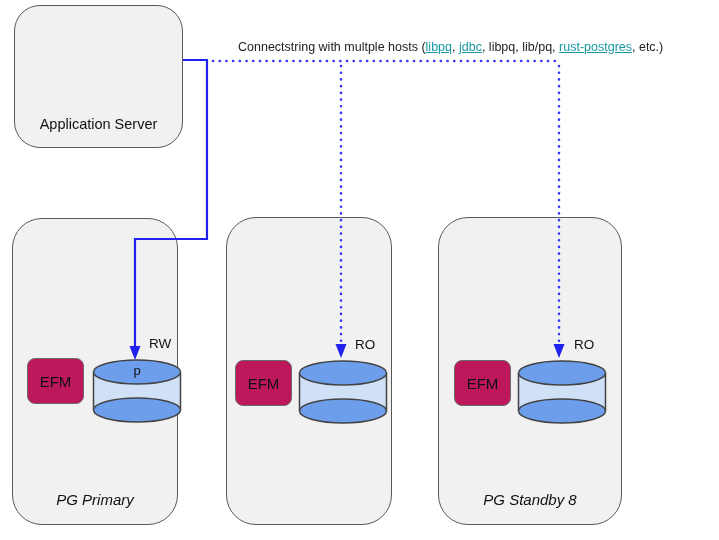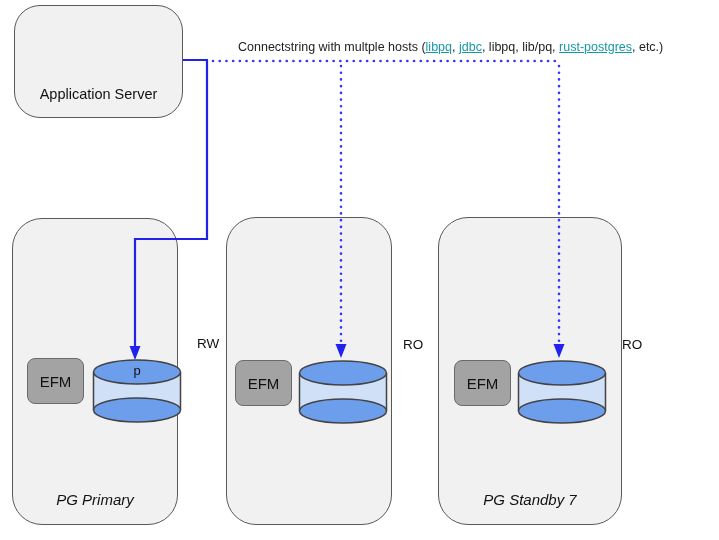--- a/index.html
+++ b/index.html
@@ -5,52 +5,52 @@
   html,body{margin:0;padding:0;background:#ffffff;}
   #canvas{
     position:relative;width:719px;height:540px;background:#ffffff;overflow:hidden;
     font-family:"Liberation Sans", sans-serif;color:#1a1a1a;
   }
   
   .round-box{
     position:absolute;background:#f1f1f1;border:1.5px solid #595959;
     box-sizing:border-box;border-radius:30px;
   }
-  #app-server{left:14px;top:5px;width:169px;height:113px;border-radius:26px;
+  #app-server{left:14px;top:5px;width:169px;height:143px;border-radius:26px;
     display:flex;align-items:flex-end;justify-content:center;padding-bottom:15px;
     font-size:14.5px;color:#111;}
   .node{position:absolute;top:217px;width:166px;height:308px;}
   .node-0{left:12px;top:218px;height:307px;}
   .node-1{left:226px;}
   .node-2{left:438px;width:184px;}
   .node-title{
     position:absolute;left:0;right:0;bottom:16px;text-align:center;
     font-size:15px;color:#111;font-style:italic;
   }
   
   .efm{
-    position:absolute;width:57px;height:46px;background:#a3a3a3;
+    position:absolute;width:57px;height:46px;background:#be185d;
     border:1.2px solid #6b6b6b;border-radius:8px;box-sizing:border-box;
     display:flex;align-items:center;justify-content:center;font-size:15px;color:#111;
   }
   .node-0 .efm{left:14px;top:139px;}
   .node-1 .efm{left:8px;top:142px;}
   .node-2 .efm{left:15px;top:142px;}
   
   .db{position:absolute;width:90px;height:66px;}
   .node-0 .db{left:79px;top:140px;}
   .node-1 .db{left:71px;top:142px;}
   .node-2 .db{left:78px;top:142px;}
   .db svg{display:block;}
   .db-label{
     position:absolute;left:0;top:4px;width:90px;text-align:center;
     font-size:13px;color:#111;
   }
   .access{
-    position:absolute;left:57px;top:-23px;font-size:13.5px;color:#111;white-space:nowrap;margin-left:48px;
+    position:absolute;left:57px;top:-23px;font-size:13.5px;color:#111;white-space:nowrap;
   }
   
   #note{
     position:absolute;left:238px;top:40px;font-size:12.5px;color:#222;
     white-space:nowrap;z-index:5;
   }
   #note .link{color:#1698a4;text-decoration:underline;cursor:pointer;}
   
   #lines{position:absolute;left:0;top:0;z-index:4;pointer-events:none;}
 </style>
@@ -108,21 +108,21 @@
       <svg width="90" height="66" viewBox="0 0 90 66">
         <rect x="1.5" y="13" width="87" height="38" fill="#cfe0f7"></rect>
         <line x1="1.5" y1="13" x2="1.5" y2="51" stroke="#434343" stroke-width="1.5"></line>
         <line x1="88.5" y1="13" x2="88.5" y2="51" stroke="#434343" stroke-width="1.5"></line>
         <ellipse cx="45" cy="51" rx="43.5" ry="12" fill="#6d9eeb" stroke="#434343" stroke-width="1.5"></ellipse>
         <ellipse cx="45" cy="13" rx="43.5" ry="12" fill="#6d9eeb" stroke="#434343" stroke-width="1.5"></ellipse>
       </svg>
       <span class="db-label"></span>
       <span class="access">RO</span>
     </div>
-    <div class="node-title">PG Standby 7</div>
+    <div class="node-title">PG Standby 8</div>
   </div>
 
   <svg id="lines" width="719" height="540" viewBox="0 0 719 540">
 
     <polyline points="183,60 207,60 207,239 135,239 135,349" fill="none" stroke="#2222ee" stroke-width="2.2"></polyline>
     <polygon points="135,360 129.5,346 140.5,346" fill="#2222ee"></polygon>
 
     <path d="M213,61 H557" fill="none" stroke="#3535ff" stroke-width="2.6" stroke-linecap="round" stroke-dasharray="0.1 6.6"></path>
     <path d="M341,66 V341" fill="none" stroke="#3535ff" stroke-width="2.6" stroke-linecap="round" stroke-dasharray="0.1 6.6"></path>
     <polygon points="341,358 335.5,344 346.5,344" fill="#2222ee"></polygon>

